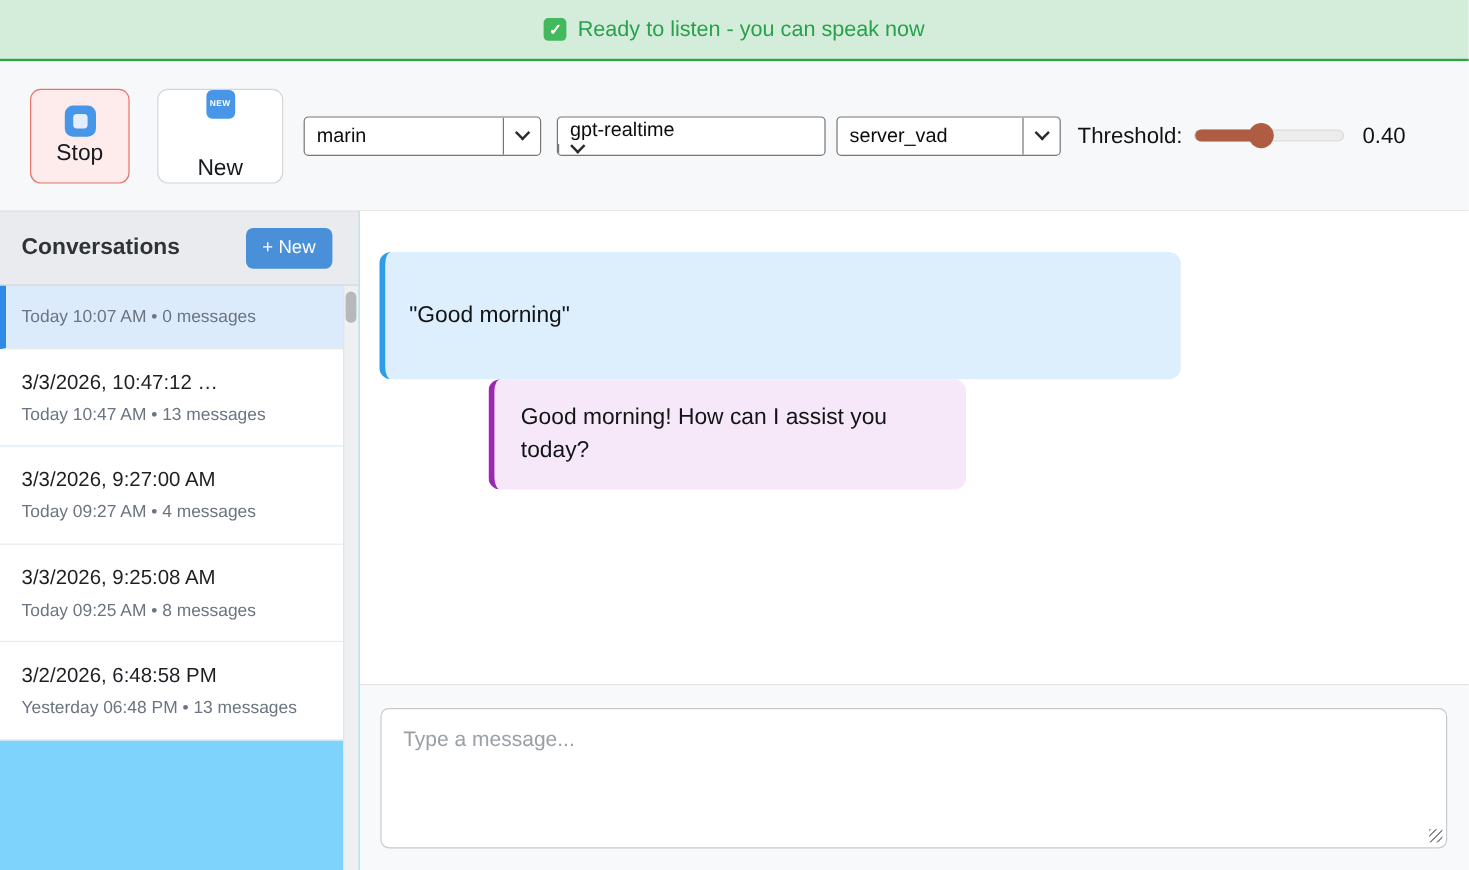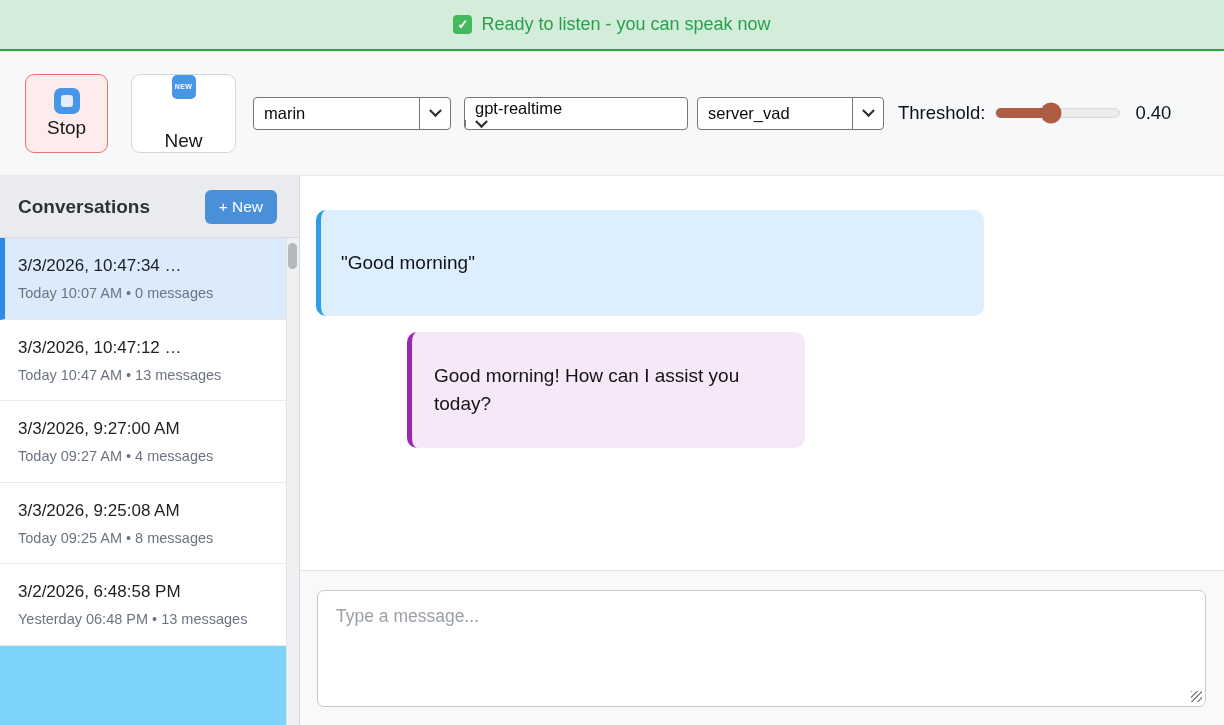--- a/index.html
+++ b/index.html
@@ -148,22 +148,22 @@
   .messages { flex: 1; padding: 34px 16px 0 16px; overflow: hidden; }
   .bubble {
     border-radius: 10px; font-size: 19px; color: #121418;
   }
   .bubble.user {
     width: 668px; padding: 40px 20px;
     background: #ddeefc; border-left: 5px solid #2e9ce8;
     line-height: 26px;
   }
   .bubble.assistant {
-    width: 398px; margin-left: 91px; margin-top: 16px;
-    padding: 30px 22px;
+    width: 398px; margin-left: 91px; margin-top: 0;
+    padding: 18px 22px;
     background: #f6e8f8; border-left: 5px solid #9c27b0;
     line-height: 28px;
   }
   .input-area {
     flex: 0 0 155px; height: 155px;
     background: #f8f9fa; border-top: 1px solid #e3e3e3;
     padding: 19px 18px 0 17px;
     position: relative;
   }
   .input-wrap { position: relative; width: 100%; height: 117px; }
@@ -234,21 +234,20 @@
   <div class="content">
 
     <aside class="sidebar">
       <div class="sidebar-header">
         <span class="sidebar-title">Conversations</span>
         <button class="new-conv-btn">+ New</button>
       </div>
       <div class="conv-wrap">
         <div class="conv-list">
   <div class="conv-item selected">
-    <div class="conv-title">3/3/2026, 10:47:34 …</div>
     <div class="conv-sub">Today 10:07 AM • 0 messages</div>
   </div>
 
   <div class="conv-item">
     <div class="conv-title">3/3/2026, 10:47:12 …</div>
     <div class="conv-sub">Today 10:47 AM • 13 messages</div>
   </div>
 
   <div class="conv-item">
     <div class="conv-title">3/3/2026, 9:27:00 AM</div>

